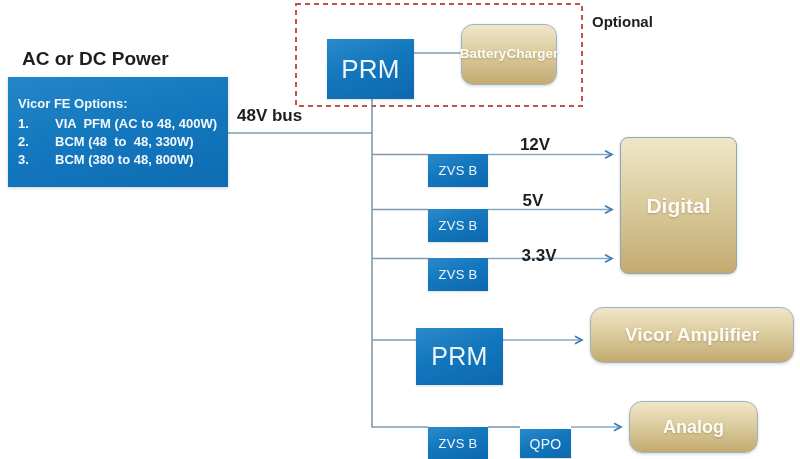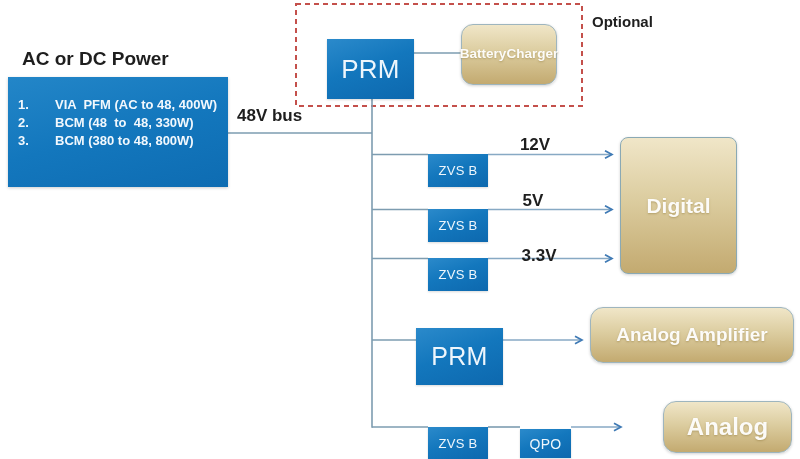--- a/index.html
+++ b/index.html
@@ -41,21 +41,21 @@
   .tan{
     position:absolute;display:flex;flex-direction:row;align-items:center;justify-content:center;
     background:linear-gradient(180deg,#f0e6c8 0%,#dccda0 45%,#c3aa70 100%);
     border:1px solid #9eb5be;color:rgba(255,255,255,.95);font-weight:bold;
     text-shadow:0 1px 2px rgba(150,128,70,.55);
     box-shadow:0 1px 3px rgba(0,0,0,.18);box-sizing:border-box;
   }
   .battery{left:461px;top:24px;width:96px;height:61px;border-radius:12px;font-size:13.5px;line-height:1.35;}
   .digital{left:620px;top:137px;width:117px;height:137px;border-radius:8px;font-size:21px;border-color:#8aa9b4;}
   .pa{left:590px;top:307px;width:204px;height:56px;border-radius:13px;font-size:19px;}
-  .analog{left:663px;top:401px;width:129px;height:52px;border-radius:13px;font-size:24px;}
+  .analog{left:629px;top:401px;width:129px;height:52px;border-radius:13px;font-size:18px;}
 
   
   .lbl{position:absolute;color:#1e1e1e;font-weight:bold;}
   .title{left:22px;top:48px;font-size:19px;}
   .bus-label{left:237px;top:106px;font-size:17px;}
   .optional-label{left:592px;top:13px;font-size:15px;}
   .rail{width:70px;text-align:center;font-size:17px;margin-top:11px;}
   .rail1{left:500px;top:124px;}
   .rail2{left:498px;top:180px;}
   .rail3{left:504px;top:235px;}
@@ -87,20 +87,21 @@
     <line x1="488" y1="154.5" x2="612" y2="154.5" stroke="#87a9c4" stroke-width="1.7" marker-end="url(#arr)"></line>
     <line x1="488" y1="209.5" x2="612" y2="209.5" stroke="#87a9c4" stroke-width="1.7" marker-end="url(#arr)"></line>
     <line x1="488" y1="258.5" x2="612" y2="258.5" stroke="#87a9c4" stroke-width="1.7" marker-end="url(#arr)"></line>
     <line x1="503" y1="340" x2="582" y2="340" stroke="#87a9c4" stroke-width="1.7" marker-end="url(#arr)"></line>
     <line x1="571" y1="427" x2="621" y2="427" stroke="#87a9c4" stroke-width="1.7" marker-end="url(#arr)"></line>
   </svg>
 
   <div class="lbl title">AC or DC Power</div>
 
   <div class="fe-box">
+    <span class="fe-heading">Vicor FE Options:</span>
     <div class="fe-row">
       <span class="fe-num">1.</span>
       <span class="fe-text">VIA  PFM (AC to 48, 400W)</span>
     </div>
     <div class="fe-row">
       <span class="fe-num">2.</span>
       <span class="fe-text">BCM (48  to  48, 330W)</span>
     </div>
     <div class="fe-row">
       <span class="fe-num">3.</span>
@@ -126,21 +127,21 @@
   <div class="lbl rail rail2">5V</div>
   <div class="lbl rail rail3">3.3V</div>
 
   <div class="tan digital">
     <span>Digital</span>
   </div>
 
   <div class="blue prm-bottom">PRM</div>
 
   <div class="tan pa">
-    <span>Analog Amplifier</span>
+    <span>Vicor Amplifier</span>
   </div>
 
   <div class="blue zvsb zvsb4">ZVS B</div>
   <div class="blue qpo">QPO</div>
 
   <div class="tan analog">
     <span>Analog</span>
   </div>
 
 </div>

